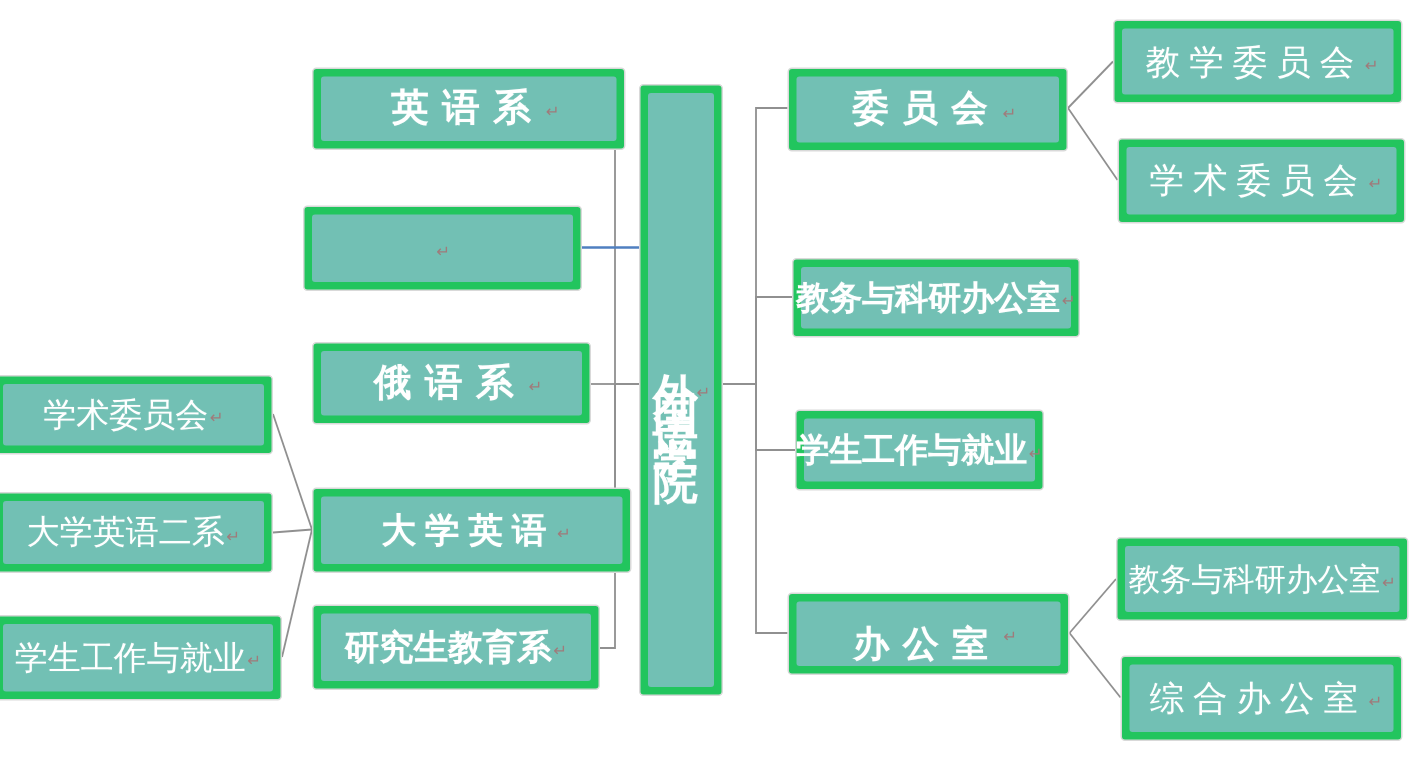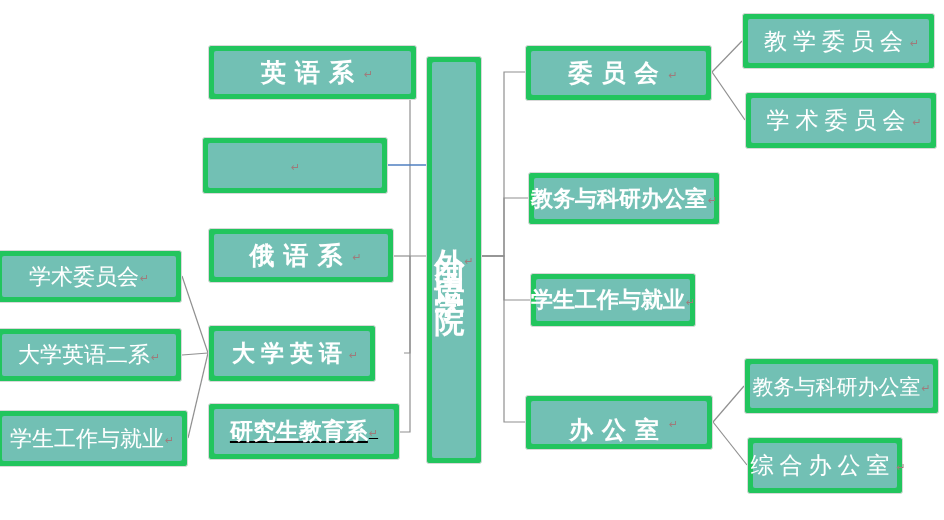--- a/index.html
+++ b/index.html
@@ -82,36 +82,36 @@
   #node-center .pmark {
     writing-mode: horizontal-tb;
     display: block;
     margin: 2px 0 0 0;
     top: 0;
   }
 
   #node-english   { left: 208px; top: 45px;  width: 209px; height: 55px; }
   #node-japanese  { left: 202px; top: 137px; width: 186px; height: 57px; }
   #node-russian   { left: 208px; top: 228px; width: 186px; height: 55px; }
-  #node-cet       { left: 208px; top: 325px; width: 168px; height: 57px; }
-  #node-grad      { left: 208px; top: 403px; width: 192px; height: 57px; text-decoration: underline; }
+  #node-cet       { left: 208px; top: 325px; width: 213px; height: 57px; }
+  #node-grad      { left: 208px; top: 403px; width: 192px; height: 57px; }
 
   #node-cet1 { left: -4px; top: 250px; width: 186px; height: 53px; }
   #node-cet2 { left: -4px; top: 328px; width: 186px; height: 54px; }
   #node-cet3 { left: -4px; top: 410px; width: 192px; height: 57px; }
 
   #node-committee { left: 525px; top: 45px;  width: 187px; height: 56px; }
   #node-techcntr  { left: 528px; top: 172px; width: 192px; height: 53px; }
   #node-student   { left: 530px; top: 273px; width: 166px; height: 54px; }
   #node-office    { left: 525px; top: 395px; width: 188px; height: 55px; }
 
   #node-teaching  { left: 742px; top: 13px;  width: 193px; height: 56px; }
   #node-academic  { left: 745px; top: 92px;  width: 192px; height: 57px; }
   #node-affairs   { left: 744px; top: 358px; width: 195px; height: 56px; }
-  #node-general   { left: 747px; top: 437px; width: 156px; height: 57px; }
+  #node-general   { left: 747px; top: 437px; width: 188px; height: 57px; }
 
   
   #node-english  .label, #node-japanese .label,
   #node-russian  .label { font-size: 25px; }
   #node-cet      .label { font-size: 23px; }
   #node-grad     .label { font-size: 23px; }
   #node-cet1 .label, #node-cet2 .label, #node-cet3 .label { font-size: 22px; }
   #node-committee .label { font-size: 24px; }
   #node-techcntr  .label { font-size: 22px; }
   #node-student   .label { font-size: 22px; }

